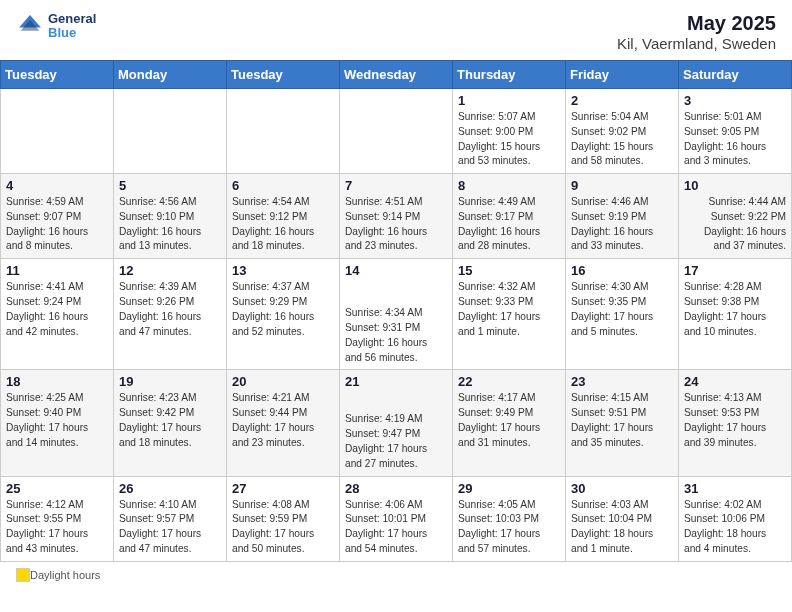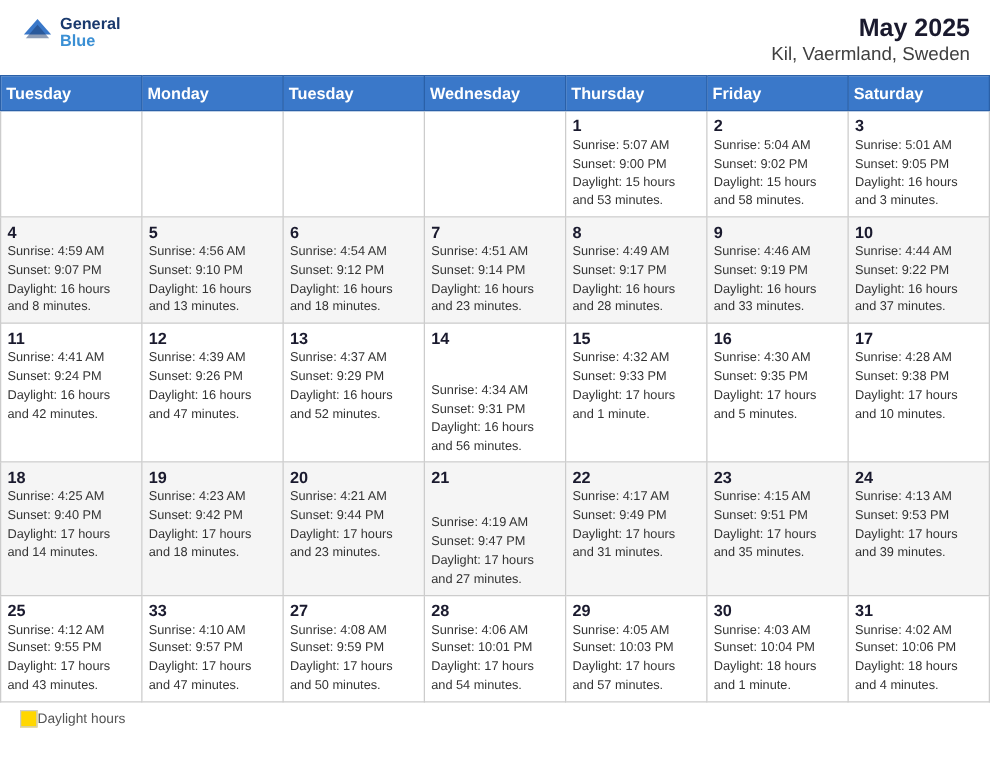--- a/index.html
+++ b/index.html
@@ -200,21 +200,21 @@
           </td>
           <td>
             <span class="day-num">9</span>
             <div class="day-info" style="white-space: pre-line;">Sunrise: 4:46 AM
 Sunset: 9:19 PM
 Daylight: 16 hours
 and 33 minutes.</div>
           </td>
           <td>
             <span class="day-num">10</span>
-            <div class="day-info" style="white-space: pre-line;">Sunrise: 4:44 AM
+            <div class="day-info" style="white-space: pre-line; text-align: right;">Sunrise: 4:44 AM
 Sunset: 9:22 PM
 Daylight: 16 hours
 and 37 minutes.</div>
           </td>
         </tr>
         <tr>
           <td>
             <span class="day-num">11</span>
             <div class="day-info" style="white-space: pre-line;">Sunrise: 4:41 AM
 Sunset: 9:24 PM
@@ -317,21 +317,21 @@
         </tr>
         <tr>
           <td>
             <span class="day-num">25</span>
             <div class="day-info" style="white-space: pre-line;">Sunrise: 4:12 AM
 Sunset: 9:55 PM
 Daylight: 17 hours
 and 43 minutes.</div>
           </td>
           <td>
-            <span class="day-num">33</span>
+            <span class="day-num">26</span>
             <div class="day-info" style="white-space: pre-line;">Sunrise: 4:10 AM
 Sunset: 9:57 PM
 Daylight: 17 hours
 and 47 minutes.</div>
           </td>
           <td>
             <span class="day-num">27</span>
             <div class="day-info" style="white-space: pre-line;">Sunrise: 4:08 AM
 Sunset: 9:59 PM
 Daylight: 17 hours

